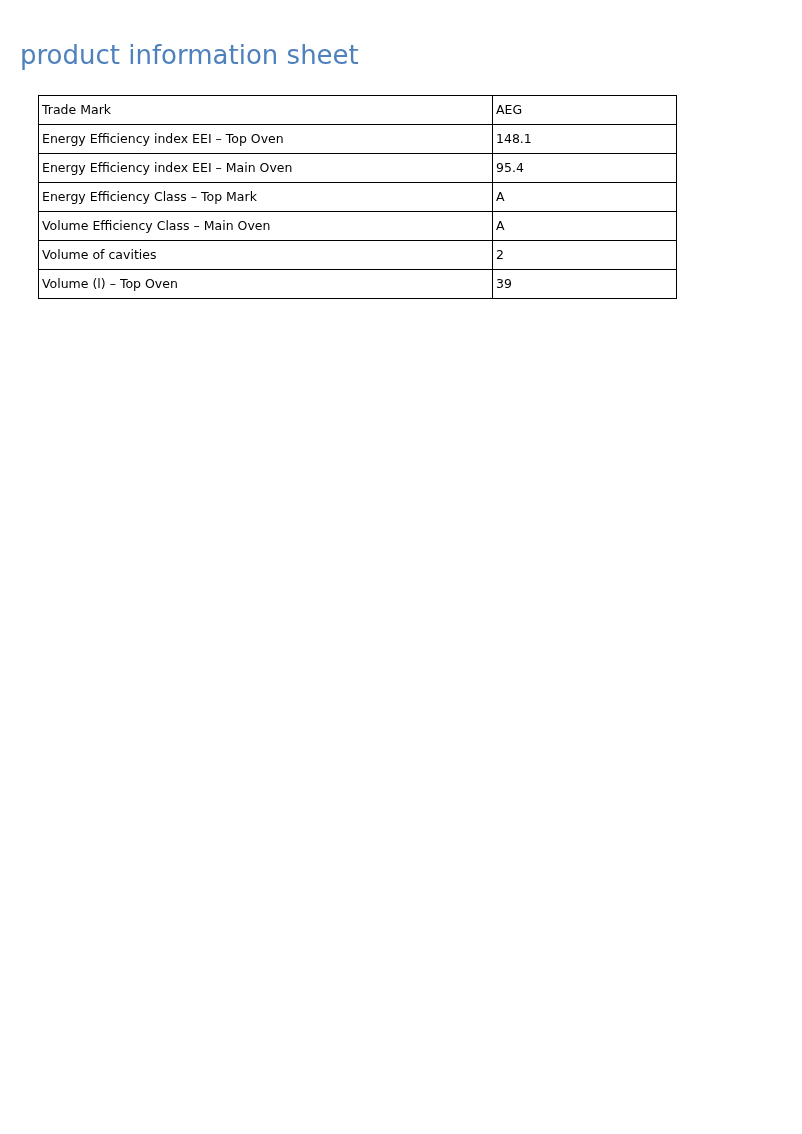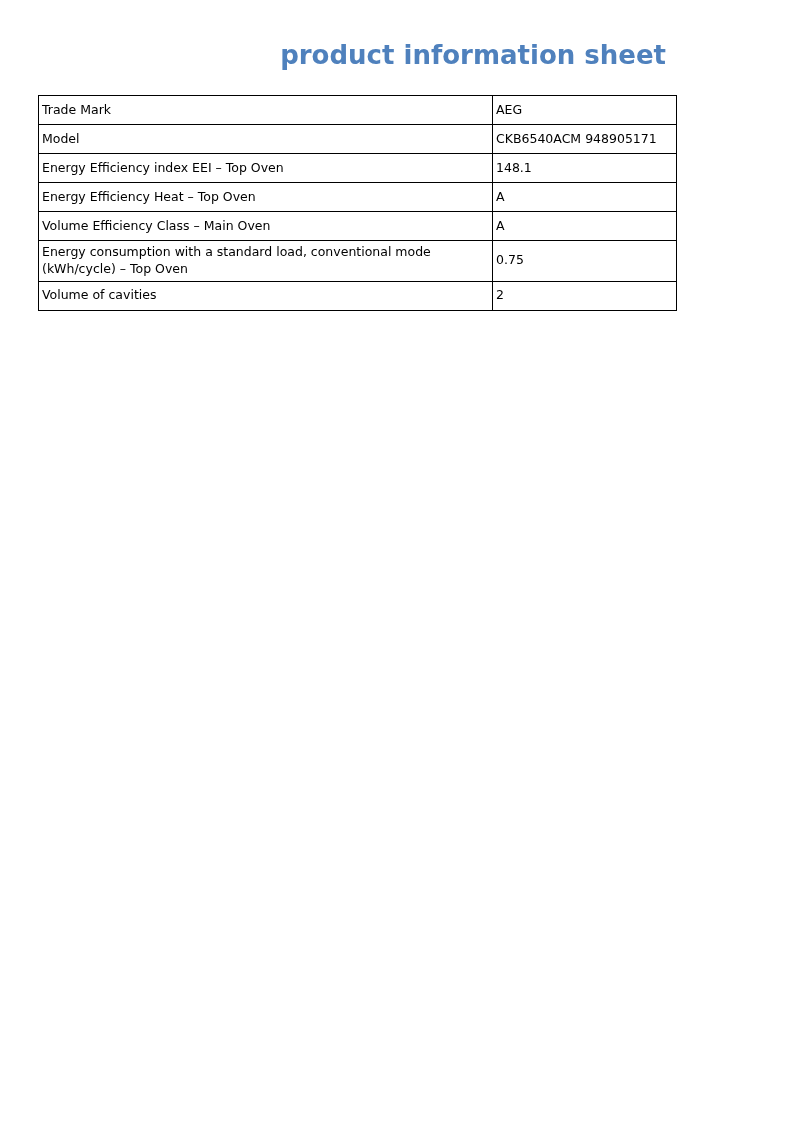--- a/index.html
+++ b/index.html
@@ -11,26 +11,26 @@
     position: relative;
     width: 802px;
     height: 1134px;
     background: #ffffff;
     font-family: "DejaVu Sans", "Liberation Sans", sans-serif;
     overflow: hidden;
   }
   .doc-title {
     position: absolute;
     top: 40px;
-    left: 28px;
+    left: 20px;
     width: 638px;
-    text-align: right;
+    text-align: left;
     color: #4f81bd;
     font-size: 26px;
-    font-weight: bold;
+    font-weight: normal;
     letter-spacing: 0px;
   }
   table.spec-table {
     position: absolute;
     top: 95px;
     left: 38px;
     width: 638px;
     border-collapse: collapse;
     table-layout: fixed;
     padding-left: 44px;
@@ -59,39 +59,39 @@
     <colgroup>
       <col class="c-label">
       <col class="c-value">
     </colgroup>
     <tbody>
       <tr>
         <td>Trade Mark</td>
         <td>AEG</td>
       </tr>
       <tr>
-        <td>Model</td>
-        <td>CKB6540ACM 948905171</td>
-      </tr>
-      <tr>
         <td>Energy Efficiency index EEI – Top Oven</td>
         <td>148.1</td>
       </tr>
       <tr>
-        <td>Energy Efficiency Heat – Top Oven</td>
+        <td>Energy Efficiency index EEI – Main Oven</td>
+        <td>95.4</td>
+      </tr>
+      <tr>
+        <td>Energy Efficiency Class – Top Mark</td>
         <td>A</td>
       </tr>
       <tr>
         <td>Volume Efficiency Class – Main Oven</td>
         <td>A</td>
       </tr>
       <tr>
-        <td>Energy consumption with a standard load, conventional mode (kWh/cycle) – Top Oven</td>
-        <td>0.75</td>
+        <td>Volume of cavities</td>
+        <td>2</td>
       </tr>
       <tr>
-        <td>Volume of cavities</td>
-        <td>2</td>
+        <td>Volume (l) – Top Oven</td>
+        <td>39</td>
       </tr>
     </tbody>
   </table>
 
 </div>
 
 </body></html>

